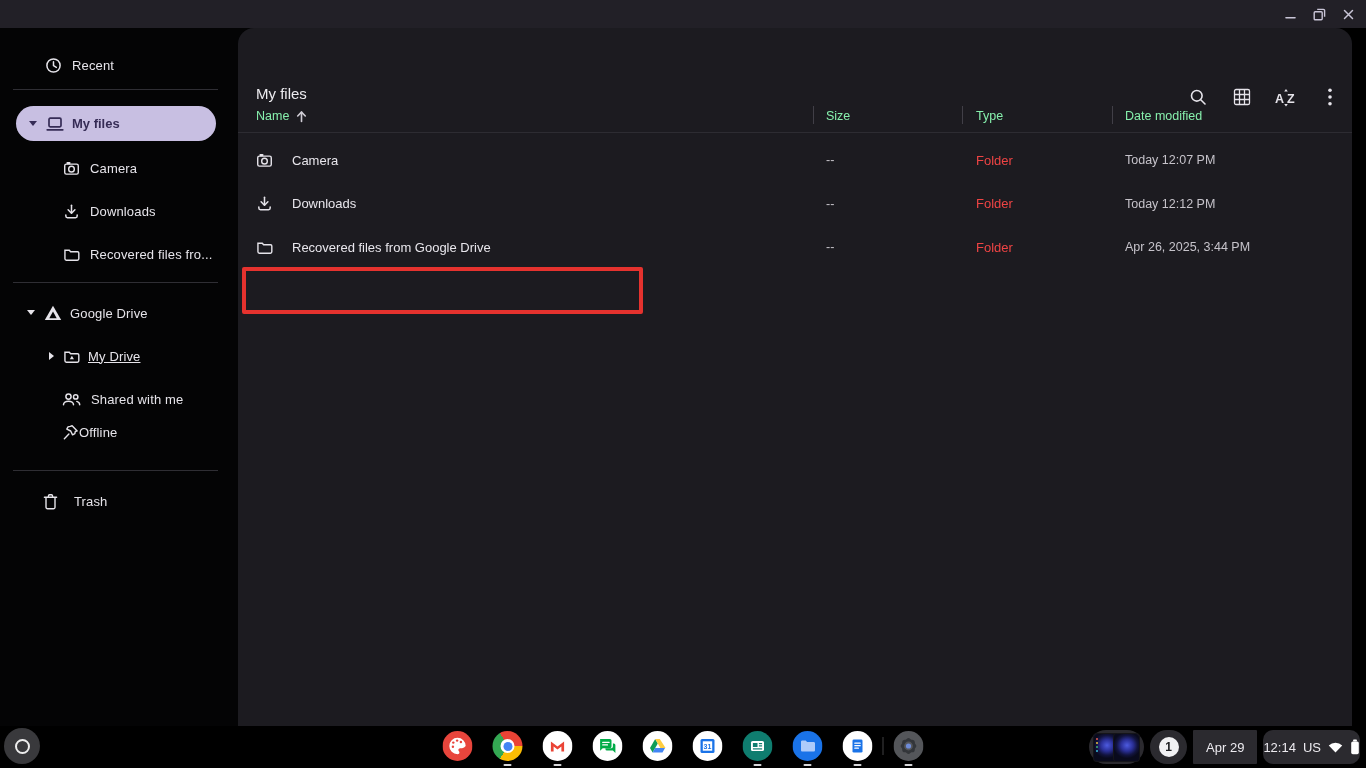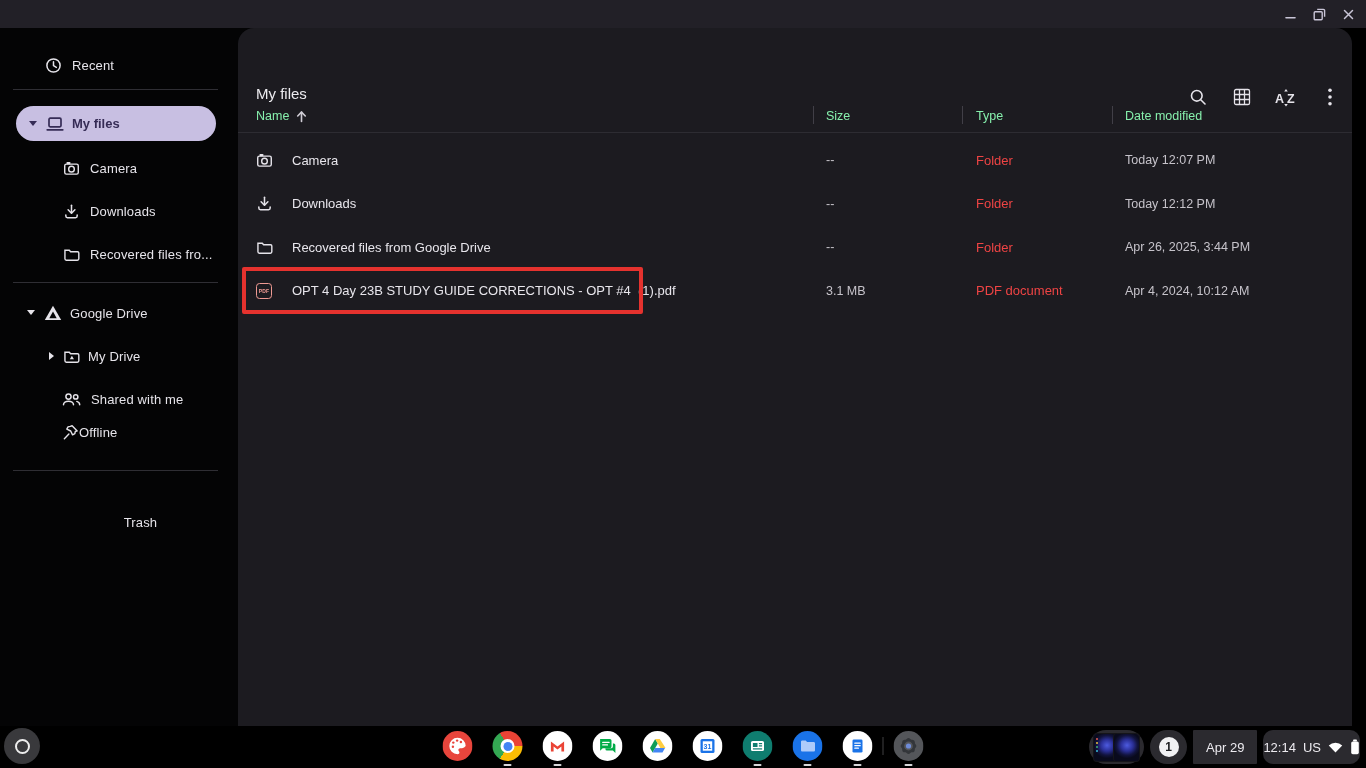--- a/index.html
+++ b/index.html
@@ -18,24 +18,24 @@
     color:#e6e4ea; font-size:13px; letter-spacing:.15px; }
   .s-item .lbl { white-space:nowrap; }
   .s-div { position:absolute; left:13px; width:205px; height:1px; background:#2f2e34; }
   .si-recent { top:24px; padding-left:45px; gap:10px; }
   .pill { position:absolute; top:78px; left:16px; width:200px; height:35px; border-radius:18px;
     background:#c8bfe2; display:flex; align-items:center; padding-left:13px; gap:8px;
     color:#362c56; font-size:13px; font-weight:700; }
   .si-camera { top:127px; } .si-downloads { top:170px; } .si-recovered { top:213px; }
   .si-child { padding-left:63px; gap:10px; }
   .si-gdrive { top:272px; padding-left:27px; gap:8px; }
-  .si-mydrive { top:315px; padding-left:49px; gap:8px; }
+  .si-mydrive { top:315px; padding-left:49px; gap:8px;text-decoration:underline; }
   .si-shared { top:358px; padding-left:62px; gap:10px; }
   .si-offline { top:391px; padding-left:62px; }
-  .si-trash { top:460px; padding-left:43px; gap:27px;flex-direction:column; }
+  .si-trash { top:460px; padding-left:43px; gap:16px; }
   .caret-down { width:9px; height:6px; }
   .caret-down::before { content:""; display:block; width:0; height:0;
     border-left:4.5px solid transparent; border-right:4.5px solid transparent; border-top:5.5px solid #e6e4ea; }
   .caret-dark::before { border-top-color:#362c56; }
   .caret-right { width:6px; height:9px; }
   .caret-right::before { content:""; display:block; width:0; height:0;
     border-top:4.5px solid transparent; border-bottom:4.5px solid transparent; border-left:5.5px solid #e6e4ea; }
 
   
   .main { position:absolute; top:28px; left:238px; width:1114px; height:698px;
@@ -310,31 +310,20 @@
         <svg width="17" height="15" viewBox="0 0 18 16" fill="none">
           <path d="M2 3.4h4.6l1.5 1.7h7.4a1.3 1.3 0 0 1 1.3 1.3v6.2a1.5 1.5 0 0 1-1.5 1.5H3.5A1.5 1.5 0 0 1 2 12.6z" stroke="#e6e4ea" stroke-width="1.5"></path>
         </svg>
       </div>
       <div class="cell c-name">Recovered files from Google Drive</div>
       <div class="cell c-size">--</div>
       <div class="cell c-type">Folder</div>
       <div class="cell c-date">Apr 26, 2025, 3:44 PM</div>
     </div>
 
-    <div class="row r3">
-      <div class="cell c-icon">
-        <div class="pdf-badge">
-            <span>PDF</span>
-          </div>
-      </div>
-      <div class="cell c-name">OPT 4 Day 23B STUDY GUIDE CORRECTIONS - OPT #4  (1).pdf</div>
-      <div class="cell c-size">3.1 MB</div>
-      <div class="cell c-type">PDF document</div>
-      <div class="cell c-date">Apr 4, 2024, 10:12 AM</div>
-    </div>
 
     <div class="annotation-rect"></div>
   </div>
 
   <div class="shelf">
 
     <div class="launcher">
       <div class="launcher-ring"></div>
     </div>
 

